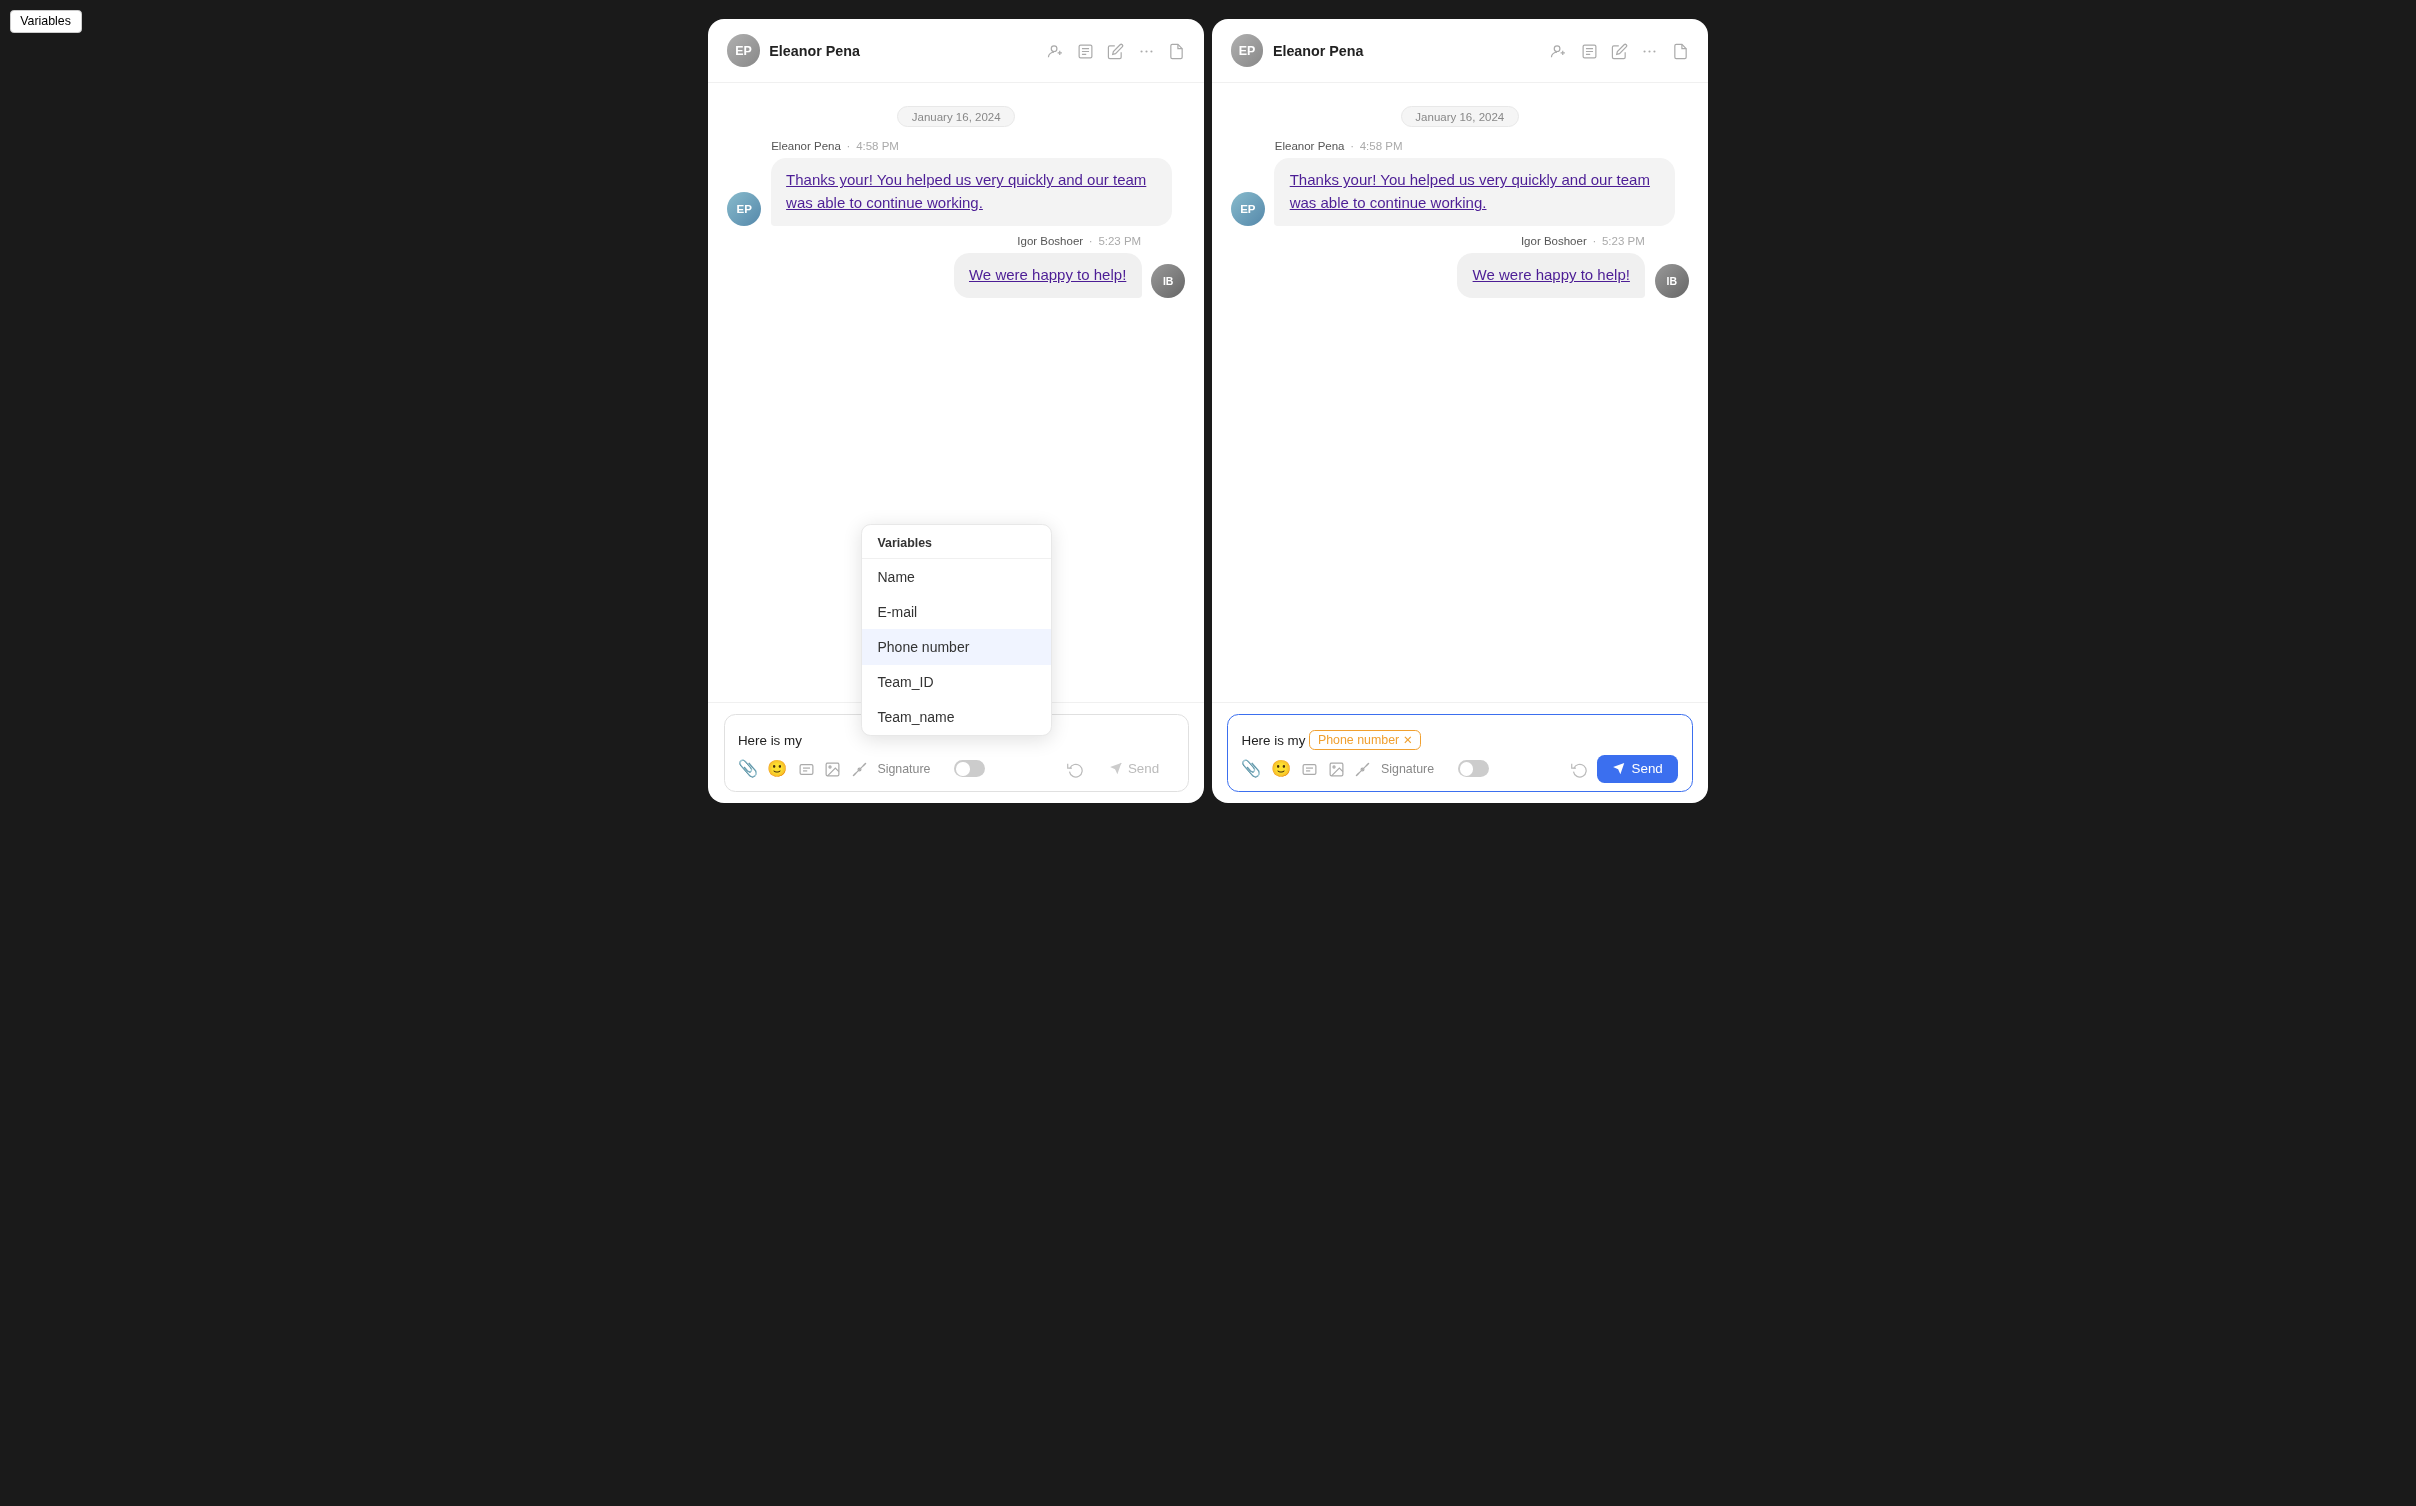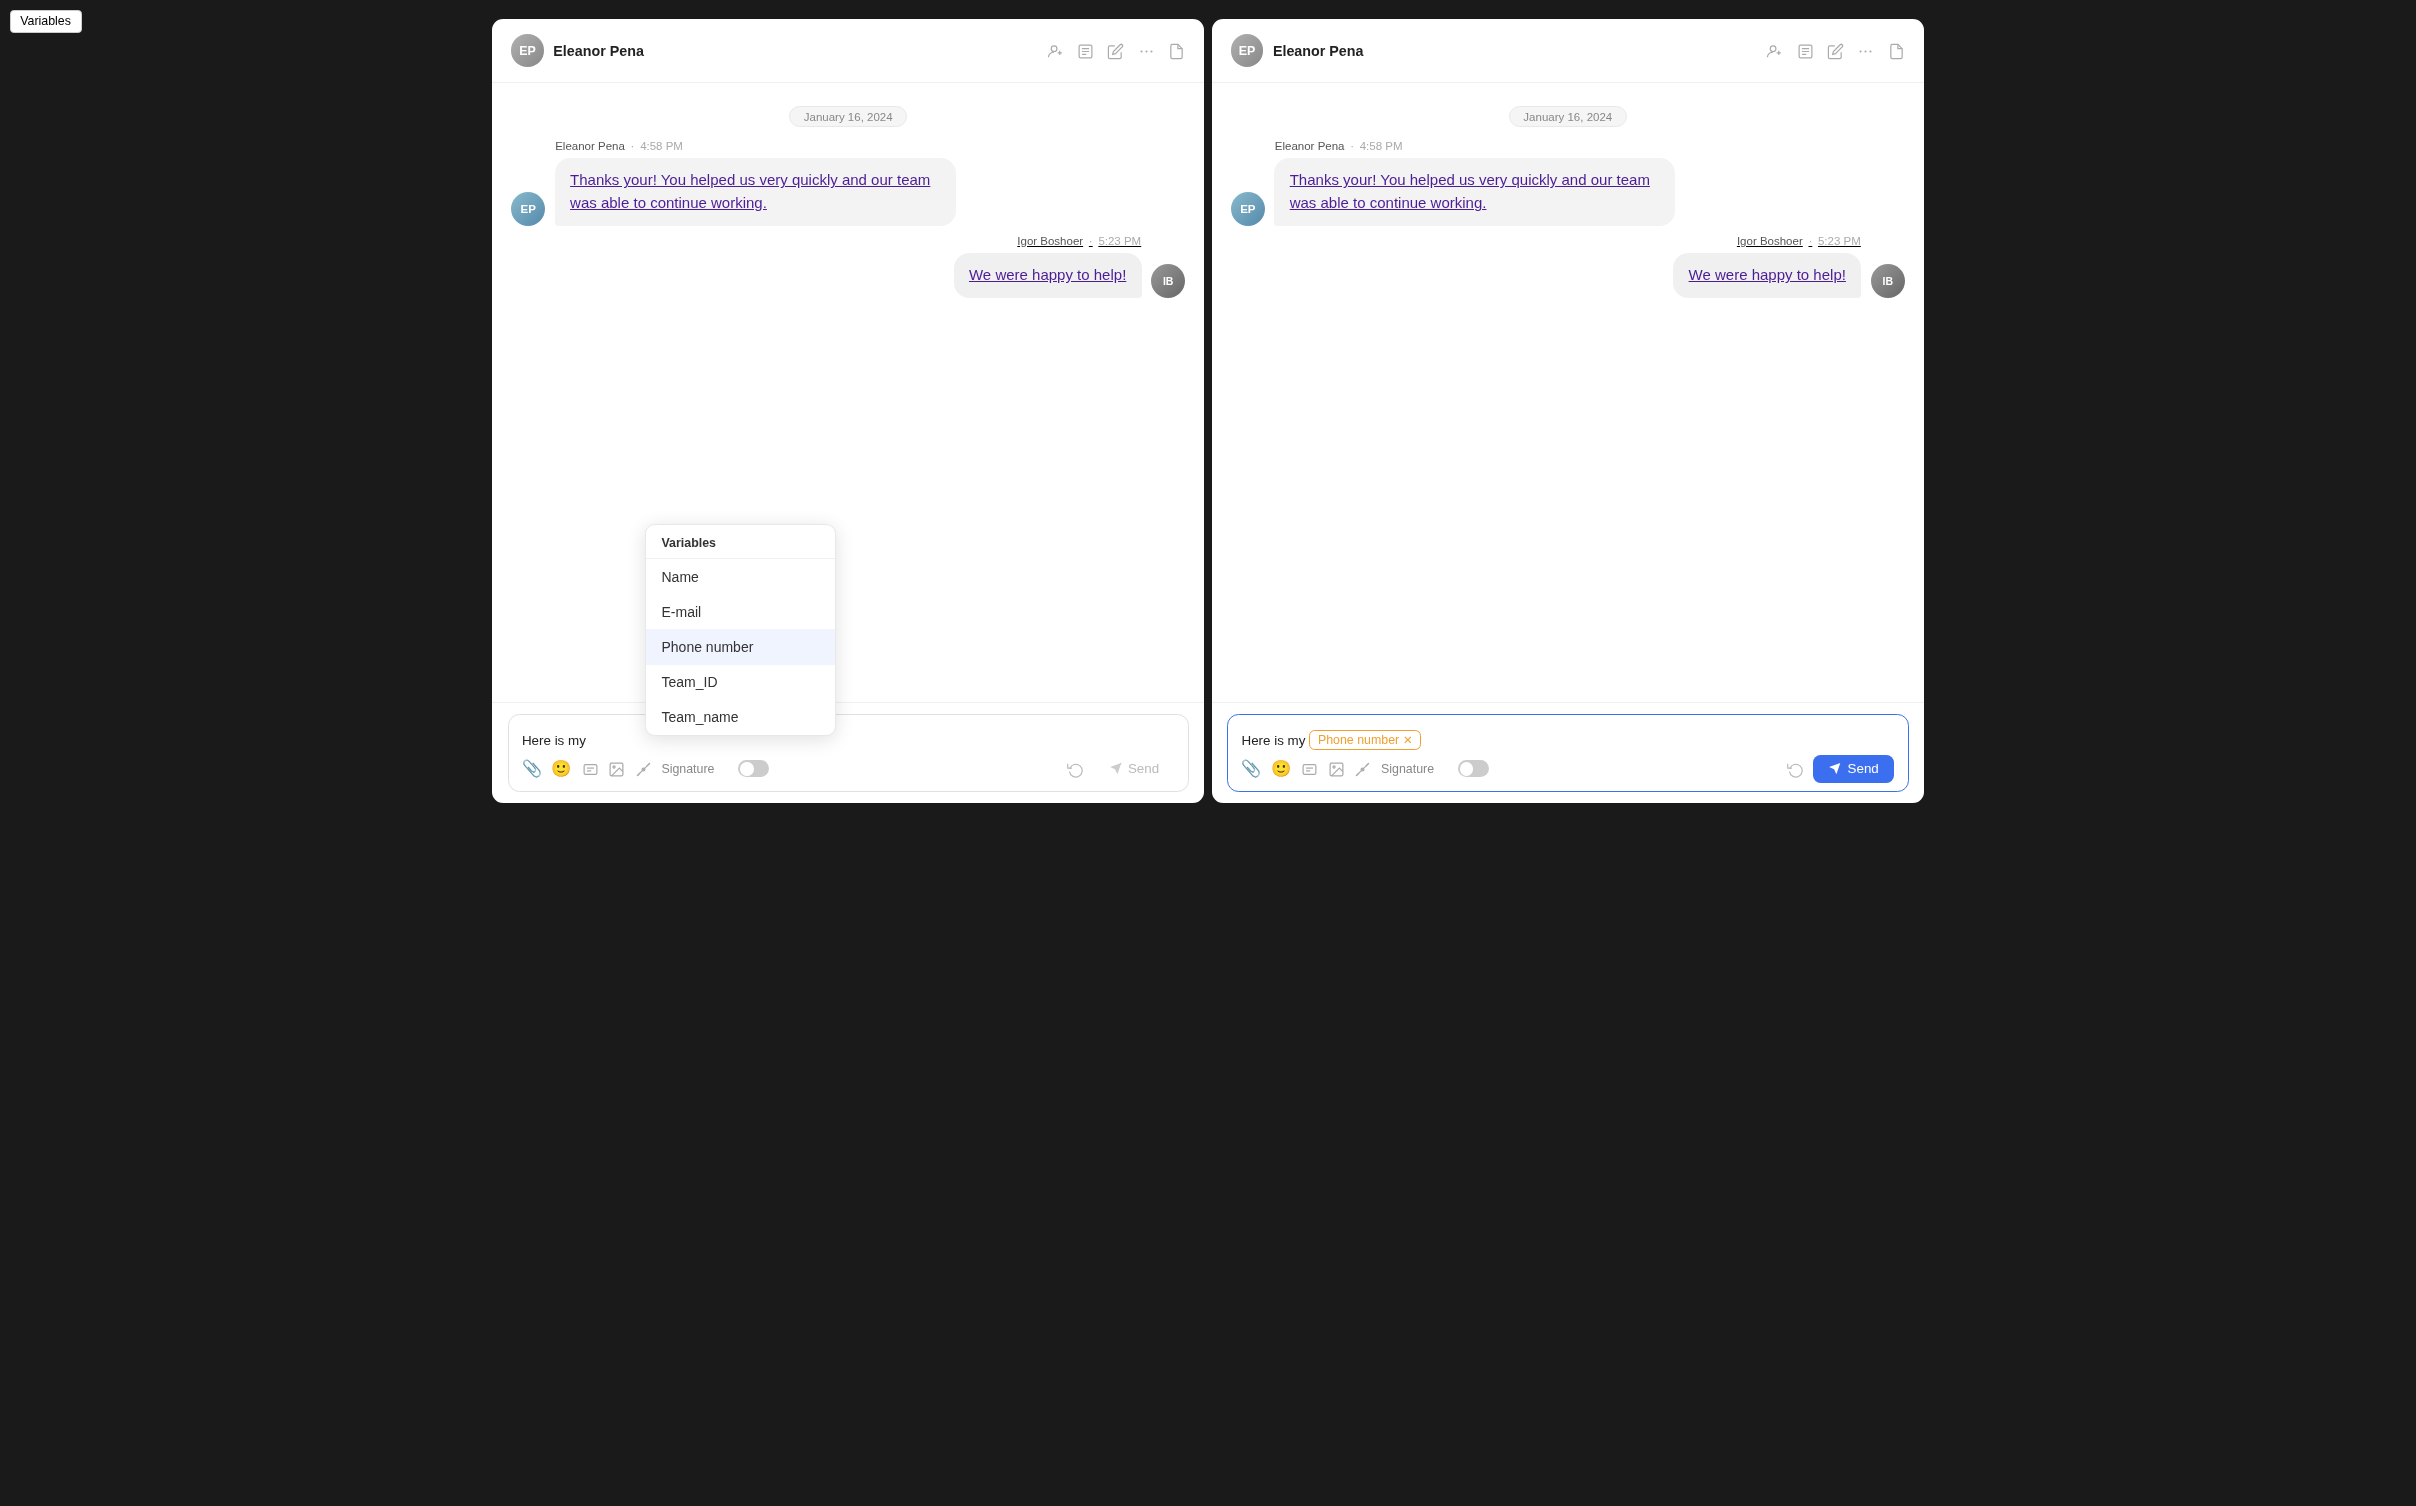--- a/index.html
+++ b/index.html
@@ -22,22 +22,22 @@
       border: 1px solid #ccc;
       border-radius: 3.8px;
       padding: 3.8px 9.6px;
       font-size: 12.4px;
       font-weight: 500;
       z-index: 100;
     }
 
     .panel {
       background: white;
-      border-radius: 11px;
-      width: 712px;
+      border-radius: 16px;
+      width: 496px;
       min-height: 784px;
       display: flex;
       flex-direction: column;
       overflow: hidden;
       position: relative;
     }
 
     
     .chat-header {
       display: flex;
@@ -343,21 +343,20 @@
 
     .dropdown-item:hover, .dropdown-item.selected {
       background: #f0f4ff;
     }
 
     
     .outgoing-meta {
       display: flex;
       justify-content: flex-end;
       padding-right: 44px;
-      text-decoration: underline;
     }
 
     .incoming-meta {
       display: flex;
       justify-content: flex-start;
       padding-left: 44px;
     }
 
     
     svg {

